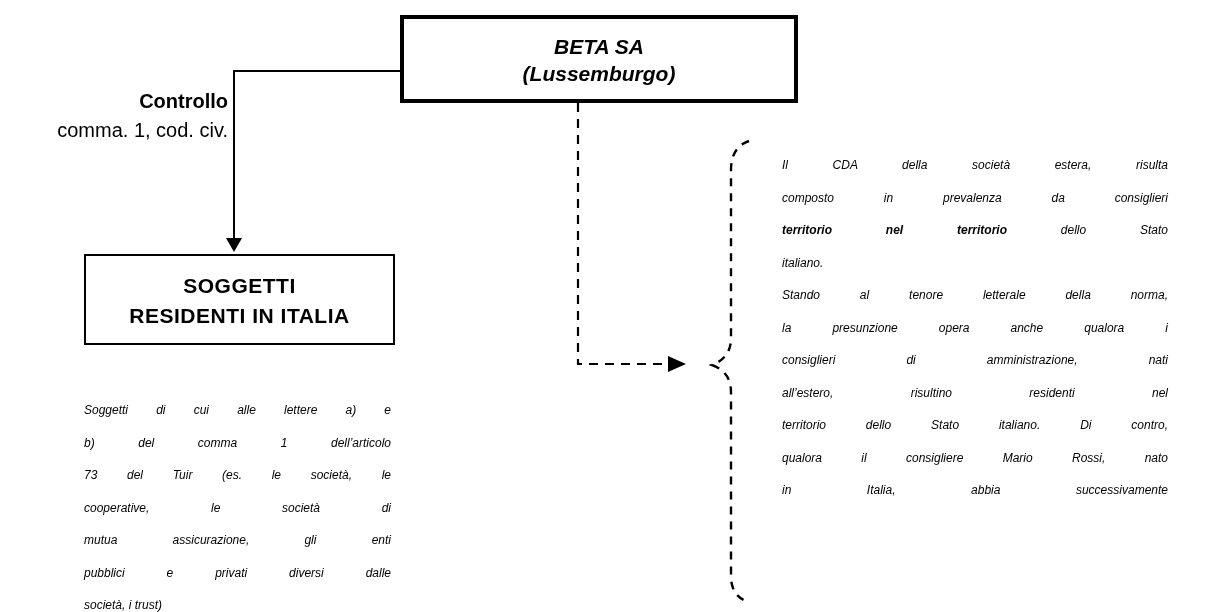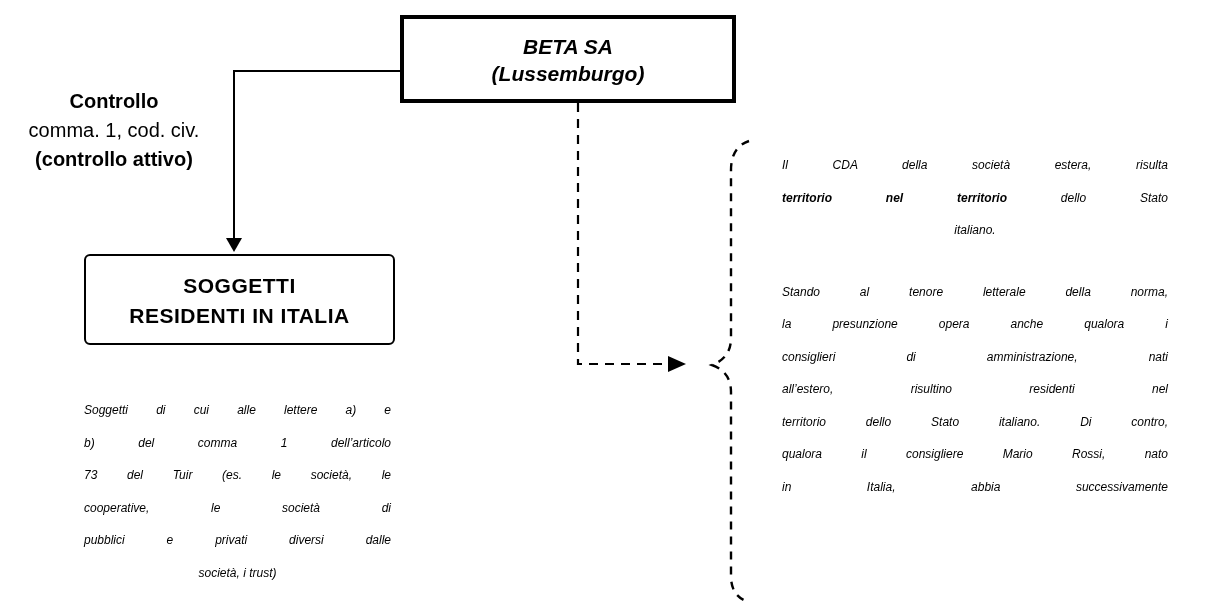--- a/index.html
+++ b/index.html
@@ -15,55 +15,54 @@
   .node-box {
     position: absolute;
     box-sizing: border-box;
     border-style: solid;
     border-color: #000000;
     background: #ffffff;
     text-align: center;
     font-weight: bold;
   }
   .beta-box {
-    left: 400px; top: 15px; width: 336px; height: 88px;
+    left: 400px; top: 15px; width: 398px; height: 88px;
     border-width: 4px;
     font-style: italic;
     font-size: 21px;
     line-height: 27px;
     padding-top: 14px;
   }
   .soggetti-box {
     left: 84px; top: 254px; width: 311px; height: 91px;
     border-width: 2px;
     font-size: 21px;
     line-height: 30px;
     padding-top: 15px;
     letter-spacing: 0.5px;
-    border-radius: 6px;
   }
   .control-label {
     position: absolute;
     left: 0px; top: 87px; width: 228px;
-    text-align: center;
+    text-align: right;
     font-size: 20px;
     line-height: 29px;
   }
   .bold { font-weight: bold; }
   .note {
     position: absolute;
     font-style: italic;
     font-size: 12px;
     line-height: 32.5px;
   }
   .left-note  { left: 84px;  top: 374px; width: 307px; margin-top: 20px; }
   .right-note { left: 782px; top: 149px; width: 386px; }
   .jline { text-align: justify; text-align-last: justify; }
-  .lline { text-align: center; }
-  .para2 { margin-top: 29px; }
+  .lline { text-align: left; }
+  .para2 { }
   svg.overlay {
     position: absolute;
     left: 0; top: 0;
     width: 1211px; height: 612px;
     pointer-events: none;
   }
 </style>
 </head>
 <body>
 
@@ -85,40 +84,41 @@
   </svg>
 
   <div class="node-box beta-box">
     <div>BETA SA</div>
     <div>(Lussemburgo)</div>
   </div>
 
   <div class="control-label">
     <div class="bold">Controllo</div>
     <div>comma. 1, cod. civ.</div>
-    <div class="bold">(controllo attivo)</div>
   </div>
 
   <div class="node-box soggetti-box">
     <div>SOGGETTI</div>
     <div>RESIDENTI IN ITALIA</div>
   </div>
 
   <div class="note left-note">
     <div class="jline">Soggetti di cui alle lettere a) e</div>
     <div class="jline">b) del comma 1 dell’articolo</div>
     <div class="jline">73 del Tuir (es. le società, le</div>
     <div class="jline">cooperative, le società di</div>
+    <div class="jline">mutua assicurazione, gli enti</div>
     <div class="jline">pubblici e privati diversi dalle</div>
     <div class="lline">società, i trust)</div>
   </div>
 
   <div class="note right-note">
     <div>
       <div class="jline">Il CDA della società estera, risulta</div>
+      <div class="jline">composto in prevalenza da consiglieri</div>
       <div class="jline">
         <span class="bold">territorio nel territorio</span>
         <span>dello Stato</span>
       </div>
       <div class="lline">italiano.</div>
     </div>
     <div class="para2">
       <div class="jline">Stando al tenore letterale della norma,</div>
       <div class="jline">la presunzione opera anche qualora i</div>
       <div class="jline">consiglieri di amministrazione, nati</div>

